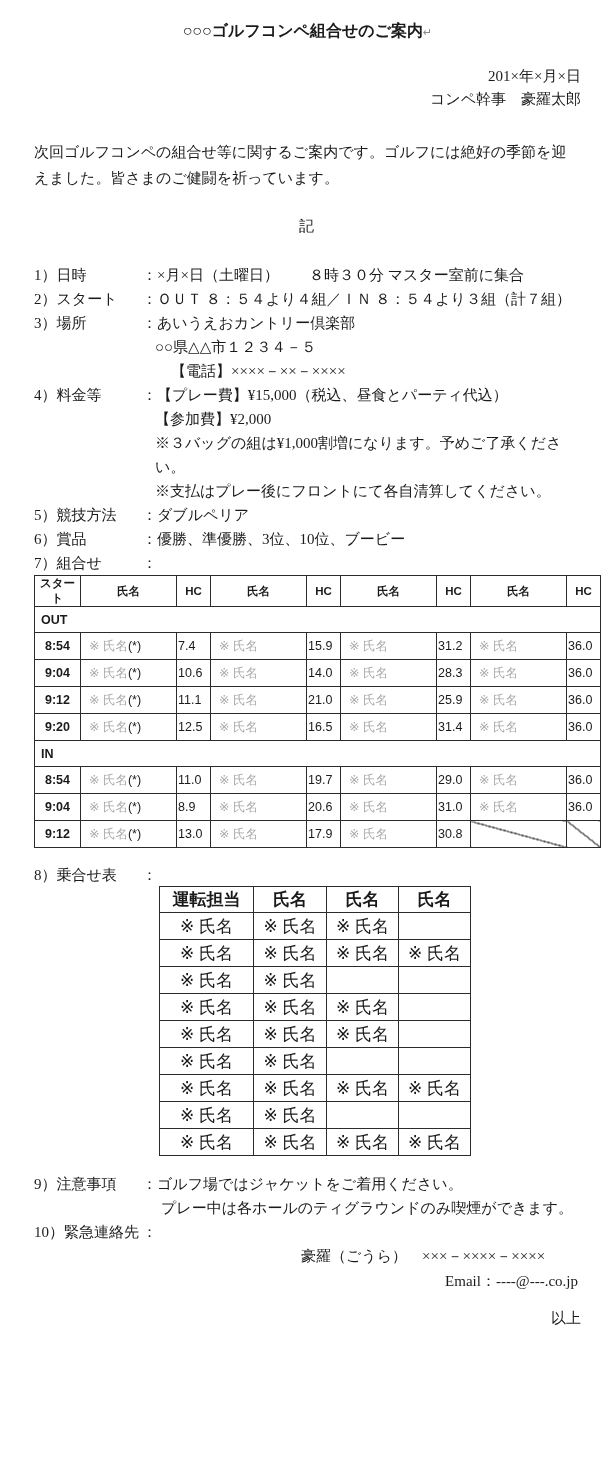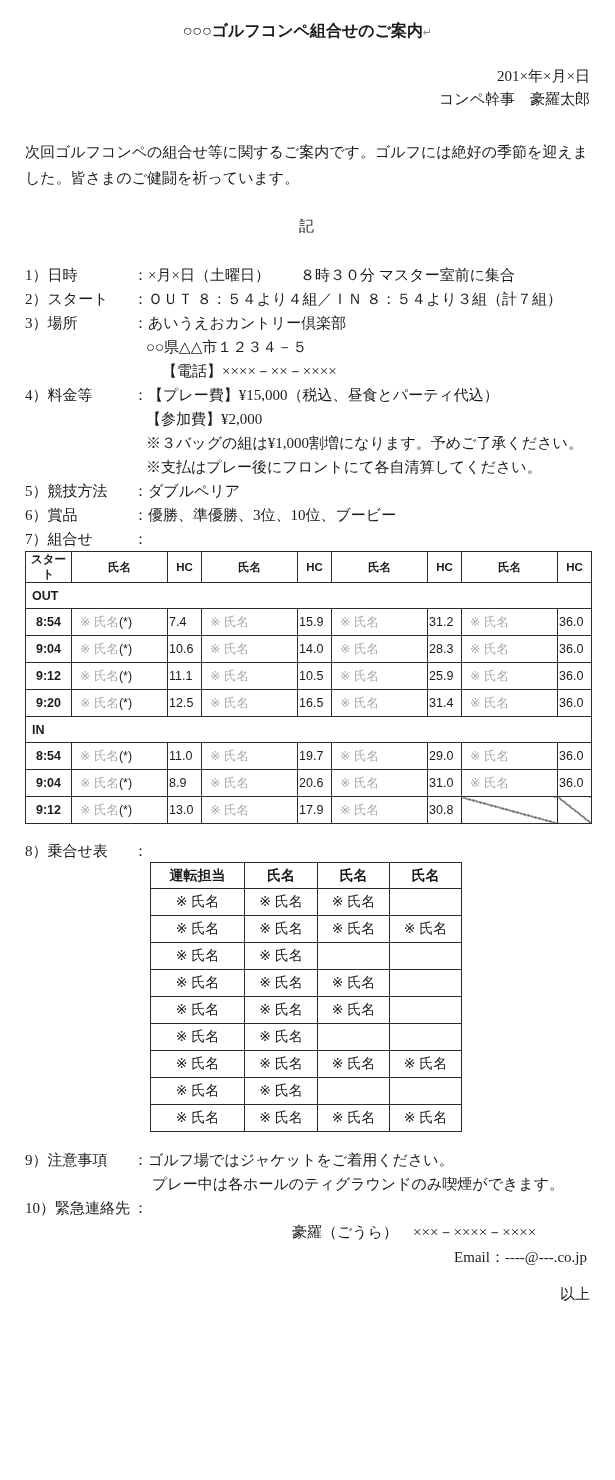--- a/index.html
+++ b/index.html
@@ -1,18 +1,18 @@
 <!DOCTYPE html>
 <html><head>
 <meta charset="utf-8">
 <style>
   html,body { margin:0; padding:0; background:#fff; }
   .page {
     position:relative; width:615px; height:1480px; box-sizing:border-box;
-    padding:20px 25px; background:#ffffff; overflow:hidden;
+    padding:20px 34px; background:#ffffff; overflow:hidden;
     font-family:"Liberation Serif","DejaVu Serif",serif;
     color:#1a1a1a; font-size:15px;
   }
 
   .doc-title { text-align:center; font-weight:bold; font-size:16px; line-height:22px;
     font-family:"Liberation Sans","DejaVu Sans",sans-serif; }
   .pilcrow { color:#8a8a8a; font-size:11px; font-weight:normal; }
 
   .date-block { margin-top:22px; text-align:right; line-height:23px; }
 
@@ -44,21 +44,21 @@
   .slash { background-image:linear-gradient(to top right,
             transparent calc(50% - 0.7px), #555 calc(50% - 0.7px),
             #555 calc(50% + 0.7px), transparent calc(50% + 0.7px)); }
 
   .footnote { margin-top:8px; line-height:26px; }
 
   .item8 { margin-top:16px; line-height:22px; }
 
   
   .t2 { width:311px; margin-left:125px; margin-top:0px;
-        font-family:"Liberation Sans","DejaVu Sans",sans-serif; font-size:14px; }
+        font-family:"Liberation Sans","DejaVu Sans",sans-serif; font-size:17px; }
   .t2 th { height:25px; font-weight:bold; text-align:center; padding:0; }
   .t2 td { height:24px; text-align:center; }
 
   .notes { margin-top:25px; line-height:27px; }
 
   .bottom-list { margin-top:16px; }
   .contact-line { line-height:25px; padding-left:267px; }
   .email-line { line-height:25px; text-align:right; padding-right:3px; }
   .closing { margin-top:13px; text-align:right; line-height:22px; }
 </style>
@@ -161,21 +161,21 @@
       <td class="pname">※ 氏名</td>
       <td class="hc">28.3</td>
       <td class="pname">※ 氏名</td>
       <td class="hc">36.0</td>
     </tr>
     <tr class="drow">
       <td class="time">9:12</td>
       <td class="pname"><span>※ 氏名</span><span class="mk">(*)</span></td>
       <td class="hc">11.1</td>
       <td class="pname">※ 氏名</td>
-      <td class="hc">10.5</td>
+      <td class="hc">21.0</td>
       <td class="pname">※ 氏名</td>
       <td class="hc">25.9</td>
       <td class="pname">※ 氏名</td>
       <td class="hc">36.0</td>
     </tr>
     <tr class="drow">
       <td class="time">9:20</td>
       <td class="pname"><span>※ 氏名</span><span class="mk">(*)</span></td>
       <td class="hc">12.5</td>
       <td class="pname">※ 氏名</td>

